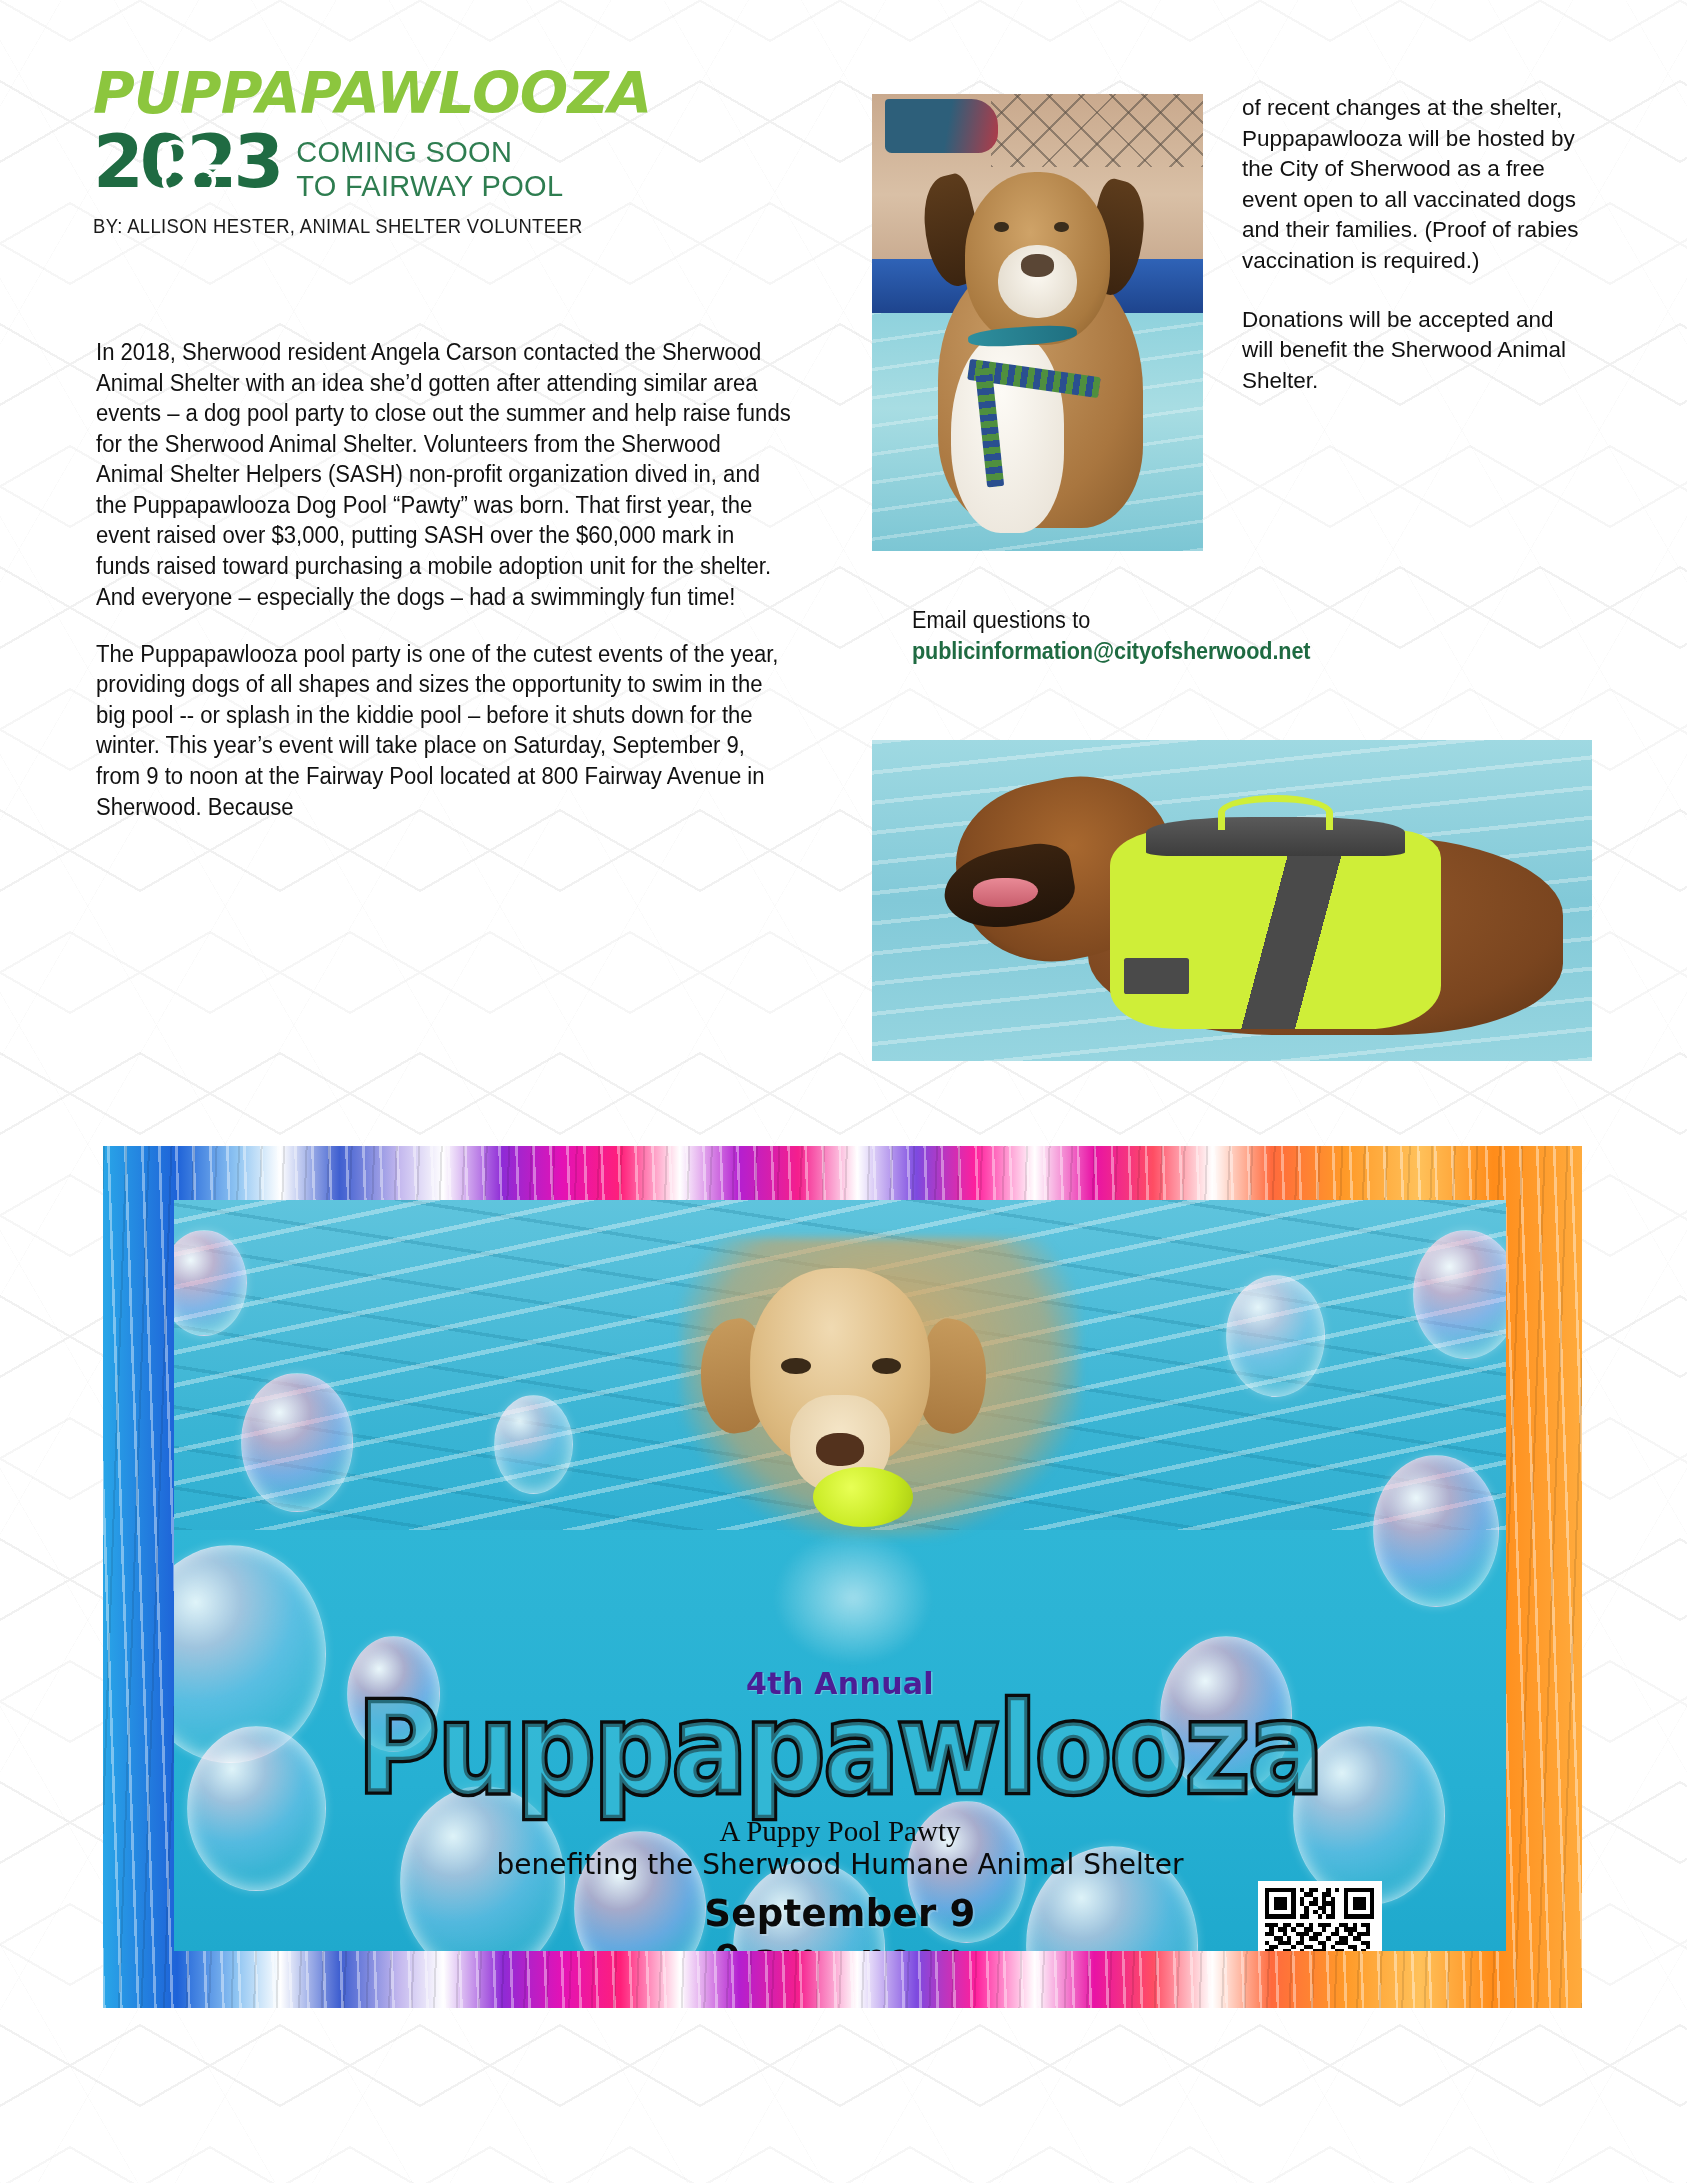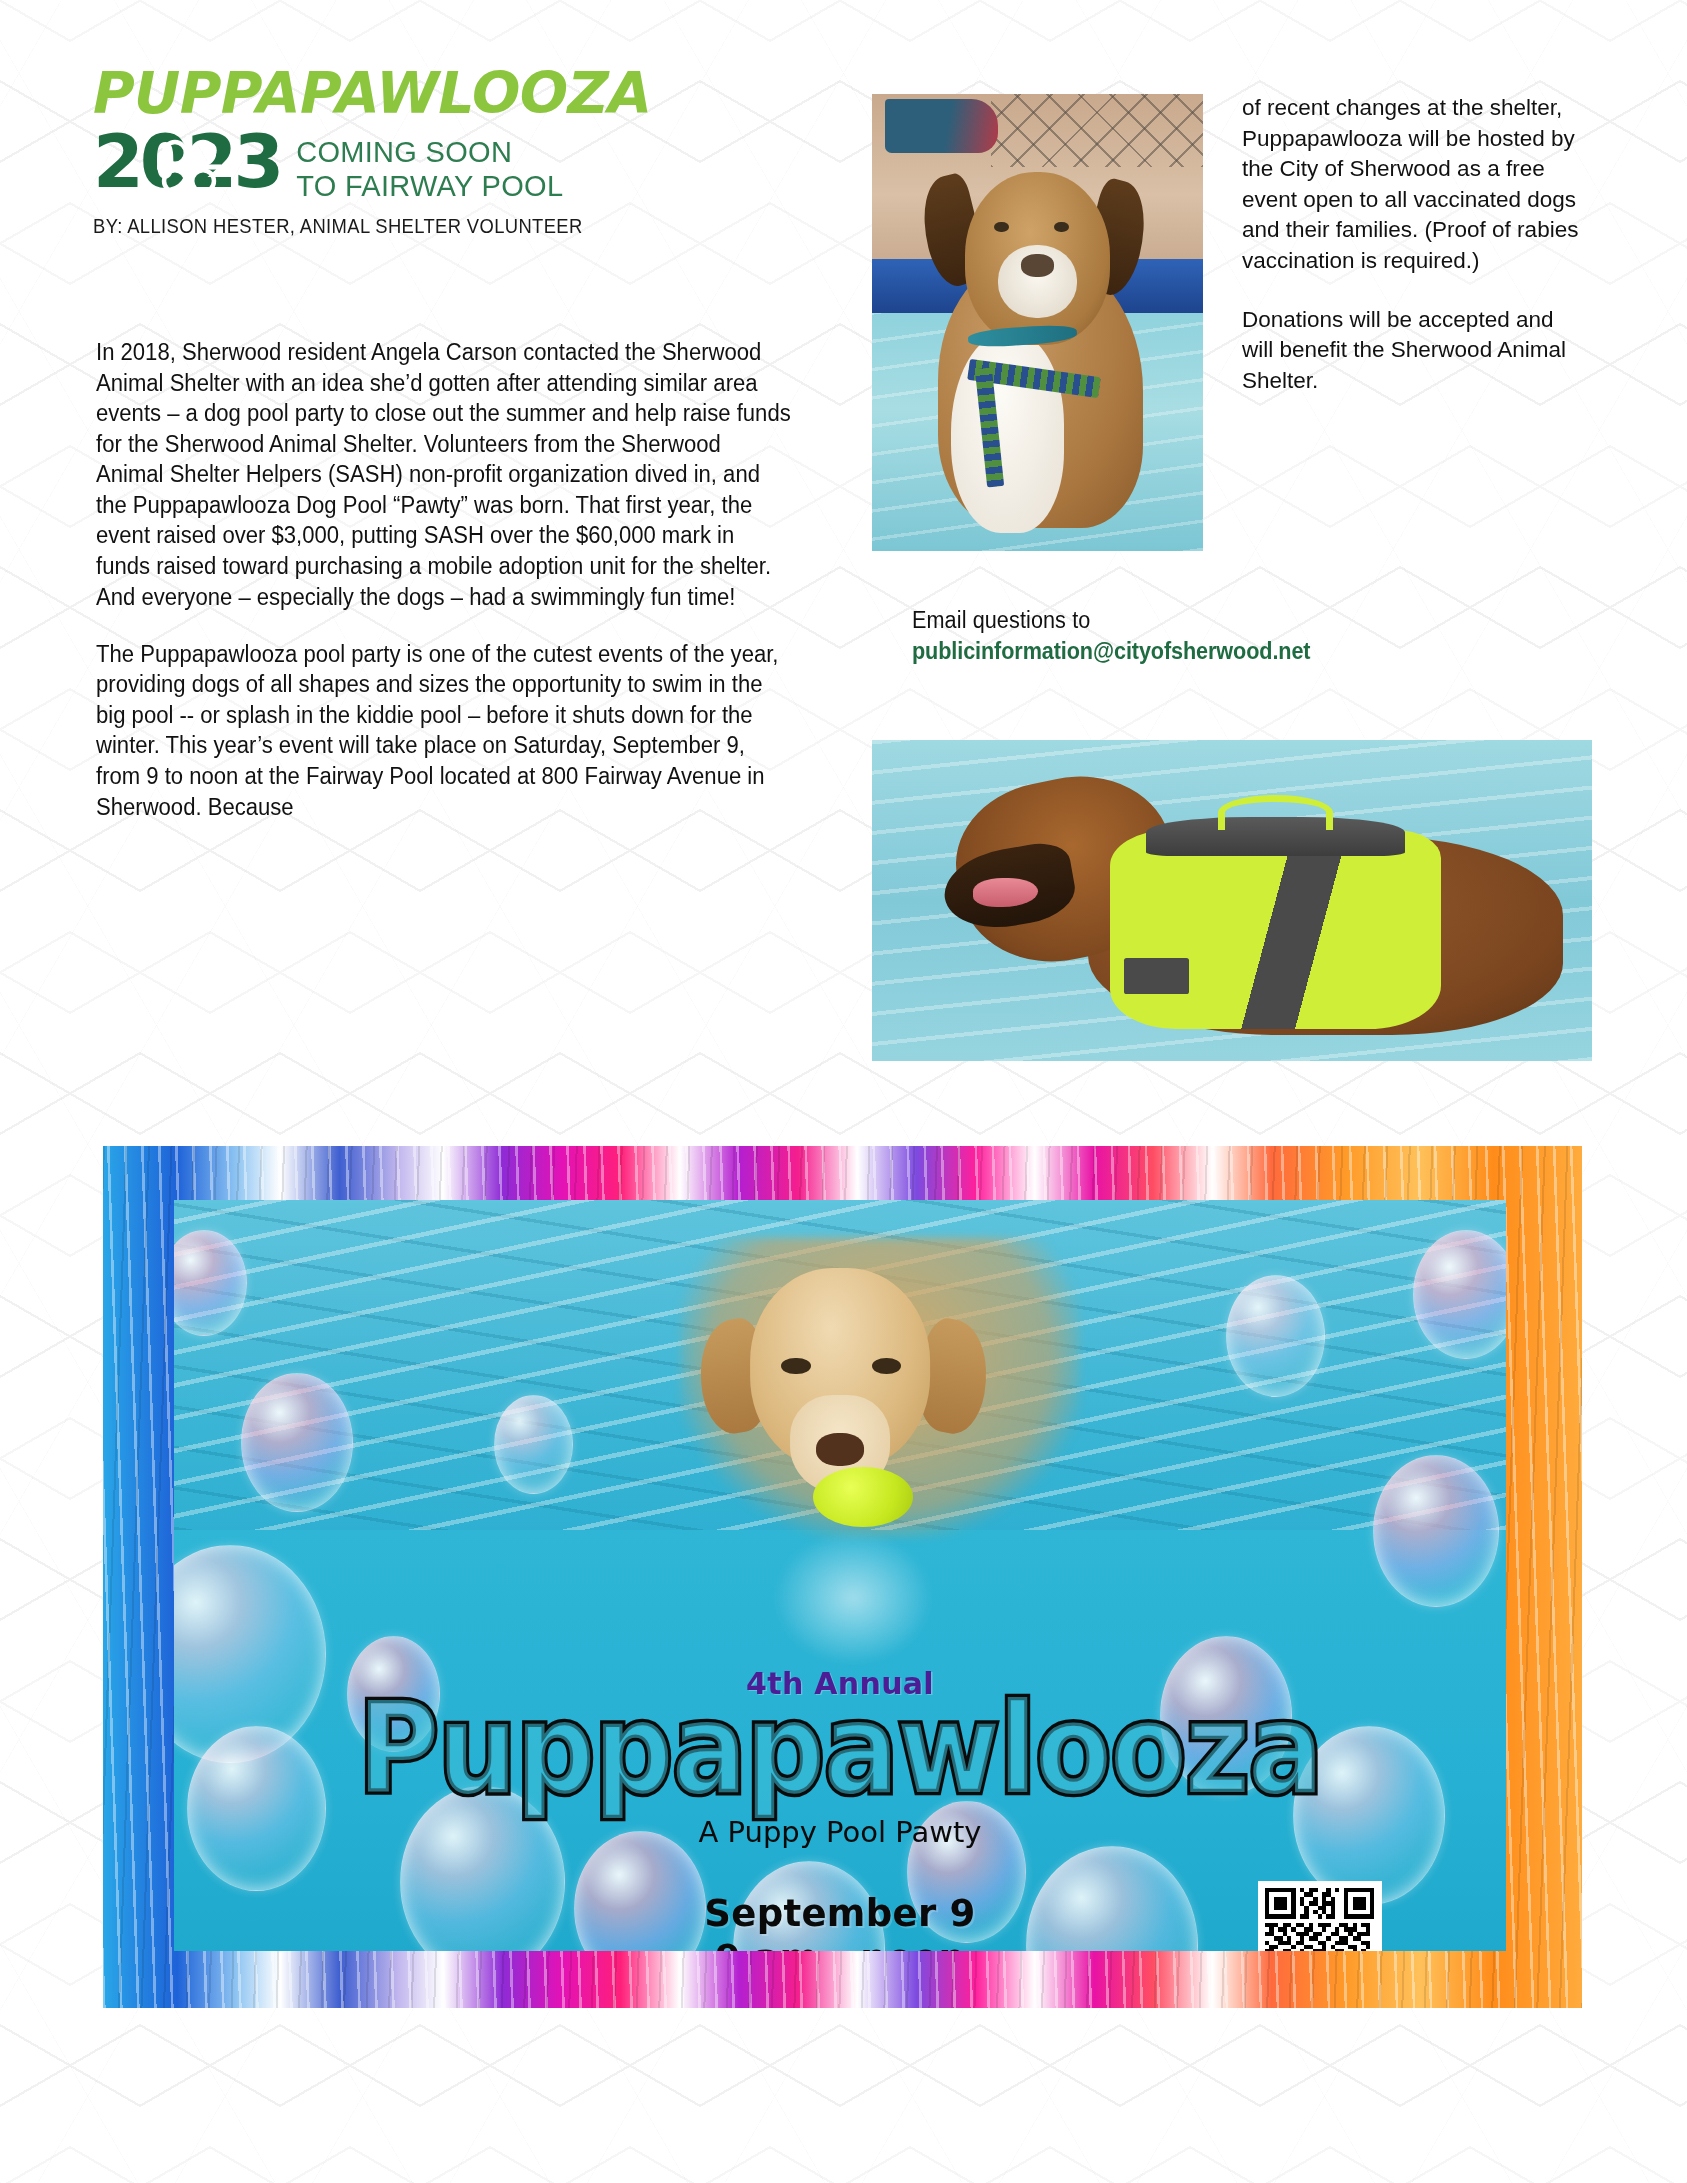--- a/index.html
+++ b/index.html
@@ -339,21 +339,21 @@
     -webkit-text-stroke: 6px #0b0b0b;
     paint-order: stroke fill;
     white-space: nowrap;
     transform: translateX(-50%) scaleY(1.12);
   }
   .poster-sub {
     position:absolute; left:50%; transform: translateX(-50%);
     font-family: "DejaVu Sans", sans-serif;
     color:#0a0a0a; white-space: nowrap;
   }
-  .psub-a { top: 615px; font-size: 29px; }
+  .psub-a { top: 615px; font-size: 29px; font-family: Liberation Serif, serif; }
   .psub-b { top: 648px; font-size: 28px; }
 
   .poster-details {
     position:absolute; left:50%; top:691px; transform: translateX(-50%);
     font-family: "DejaVu Sans", sans-serif;
     font-weight: bold;
     font-size: 37px;
     line-height: 1.22;
     color: #0a0a0a;
     text-align: center;
@@ -486,20 +486,21 @@
       <div class="bubble" style="left:79%;  top:10%; width:99px; height:122px;"></div>
       <div class="bubble pinkish" style="left:93%;  top:4%;  width:106px; height:129px;"></div>
       <div class="bubble" style="left:24%;  top:26%; width:79px; height:99px;"></div>
       <div class="bubble pinkish" style="left:-1%;  top:4%;  width:86px; height:106px;"></div>
 
       <div class="poster-4th">4th Annual</div>
 
       <div class="poster-title">Puppapawlooza</div>
 
       <div class="poster-sub psub-a">A Puppy Pool Pawty</div>
+      <div class="poster-sub psub-b">benefiting the Sherwood Humane Animal Shelter</div>
 
       <div class="poster-details">September 9
 9 am - noon
 Fairway Pool
 800 Fairway Ave</div>
 
       <div id="qr">
         <svg viewBox="0 0 25 25" shape-rendering="crispEdges">
           <rect width="25" height="25" fill="#fff"></rect>
           <g fill="#000">

